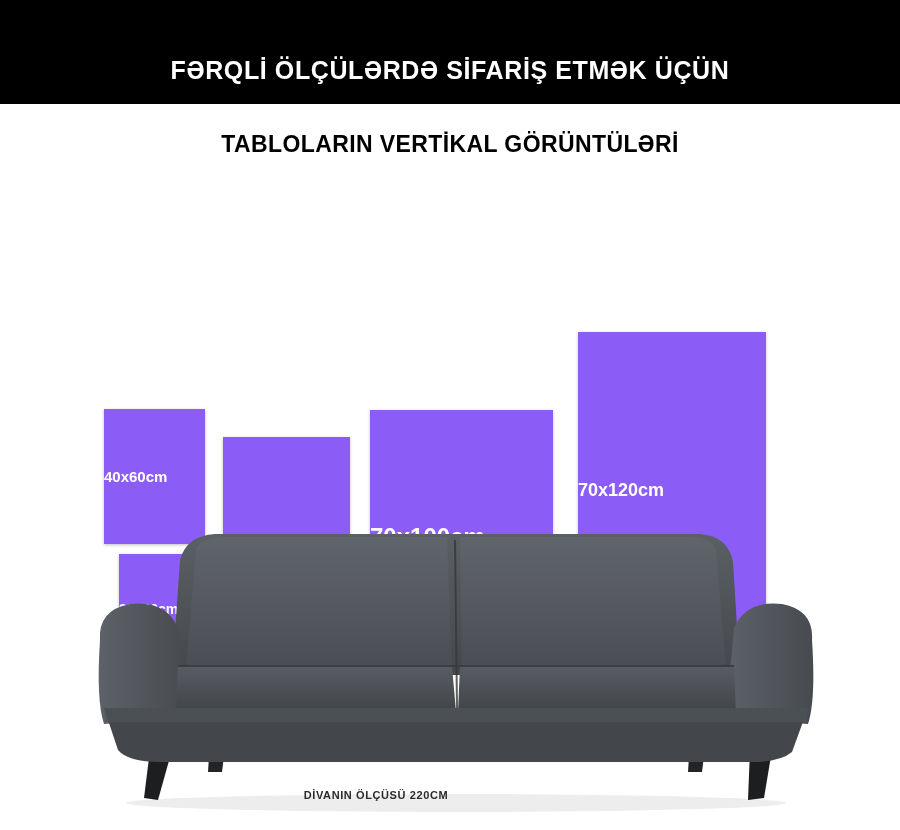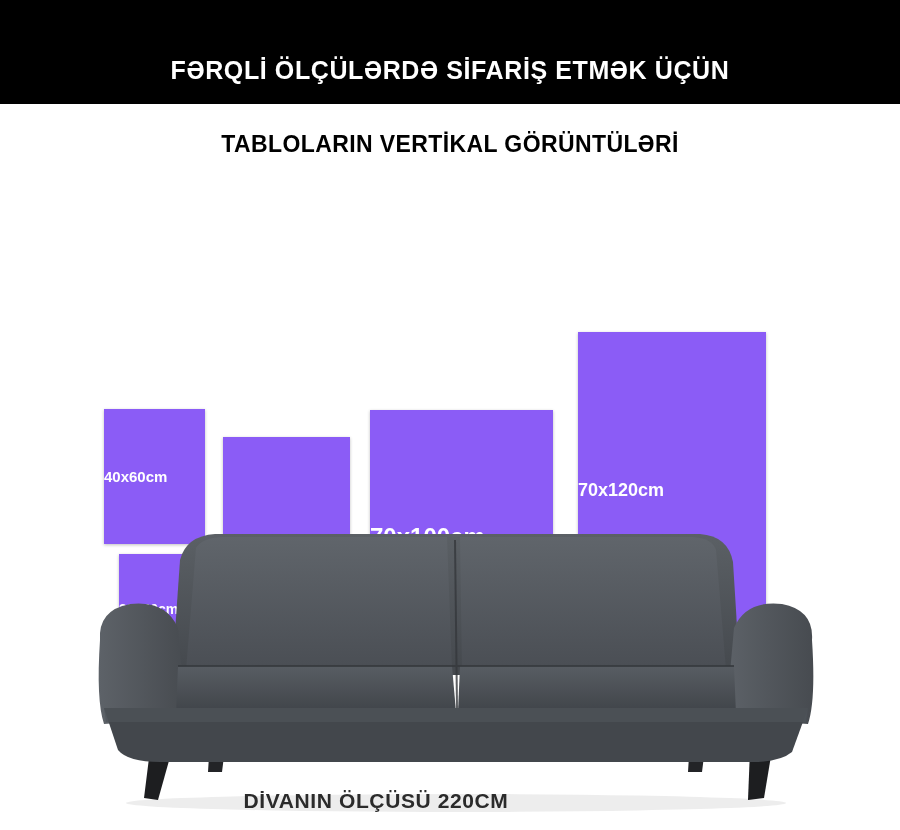--- a/index.html
+++ b/index.html
@@ -93,21 +93,21 @@
     width: 900px;
     height: 330px;
   }
   .sofa-caption {
     position: absolute;
     left: 0;
     top: 289px;
     width: 752px;
     text-align: center;
     color: #2b2b2b;
-    font-size: 21px;
+    font-size: 11px;
     font-weight: bold;
     letter-spacing: 0.6px;
   }
 </style>
 </head>
 <body>
 
 <div class="banner">
   <div class="banner-line">FƏRQLİ ÖLÇÜLƏRDƏ SİFARİŞ ETMƏK ÜÇÜN</div>
 </div>

